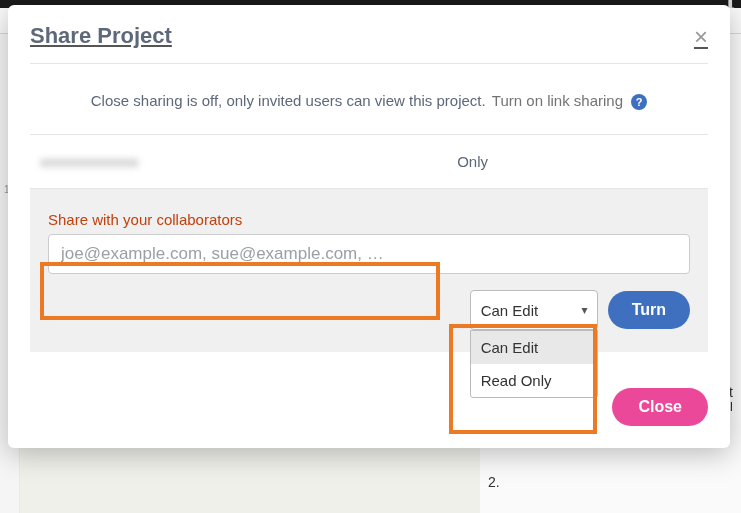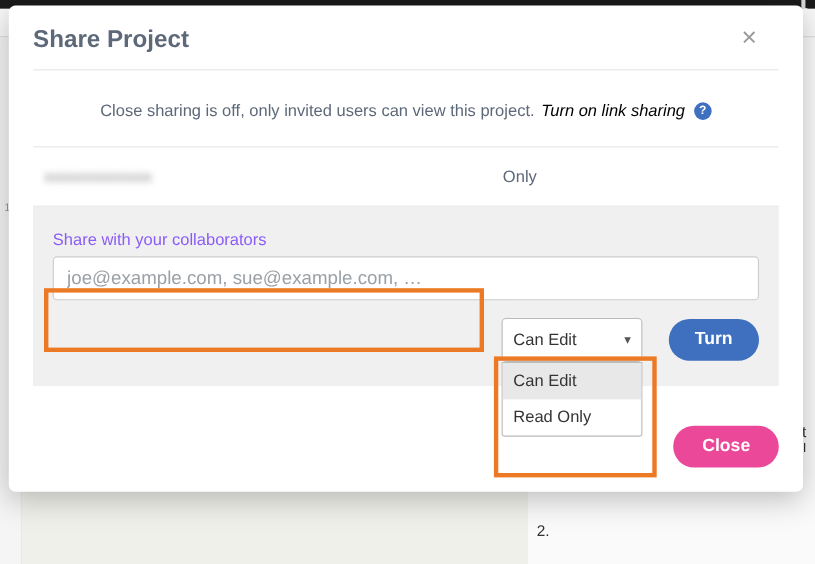--- a/index.html
+++ b/index.html
@@ -66,23 +66,24 @@
     top: 5px;
     left: 8px;
     width: 722px;
     background: #fff;
     border-radius: 6px;
     box-shadow: 0 6px 28px rgba(0,0,0,0.25);
     padding: 0;
   }
   .modal-header {
     display: flex;
-    align-items: flex-start;
+    align-items: flex-end;
     justify-content: space-between;
-    padding: 18px 38px 14px 22px;
+    padding: 18px 18px 14px 22px;
+    text-decoration: underline;
   }
   .modal-title {
     font-size: 22px;
     font-weight: 600;
     color: #5d6879;
     margin: 0;
   }
   .close-x {
     font-size: 24px;
     color: #999;
@@ -98,24 +99,23 @@
   .section-link {
     border-top: 1px solid #e5e5e5;
     border-bottom: 1px solid #e5e5e5;
     text-align: center;
     padding: 28px 0 24px 0;
     margin-bottom: 0;
     font-size: 15px;
     color: #5d6879;
   }
   .link-action {
-    color: #000000;
+    color: #737373;
     text-decoration: none;
     margin-left: 2px;
-    font-style: italic;
   }
   .help-icon {
     display: inline-flex;
     align-items: center;
     justify-content: center;
     width: 16px; height: 16px;
     border-radius: 50%;
     background: #3e70bf;
     color: #fff;
     font-size: 11px;
@@ -143,39 +143,39 @@
     margin-left: auto;
     margin-right: 210px;
   }
   .share-section {
     background: #f0f0f0;
     padding: 22px 18px 22px 18px;
     margin-top: 0;
   }
   .share-label {
     font-size: 15px;
-    color: #8b5cf6;
+    color: #c2410c;
     margin-bottom: 6px;
   }
   .email-input {
     width: 100%;
     height: 40px;
     font-size: 17px;
     padding: 8px 12px;
     border: 1px solid #ccc;
     border-radius: 4px;
     color: #333;
   }
   .email-input::placeholder {
     color: #9aa0a6;
   }
   .share-actions {
     display: flex;
     justify-content: flex-end;
-    gap: 24px;
+    gap: 10px;
     margin-top: 16px;
     align-items: center;
     position: relative;
   }
   .perm-select {
     width: 128px;
     height: 40px;
     font-size: 15px;
     padding: 6px 28px 6px 10px;
     border: 1px solid #bbb;

